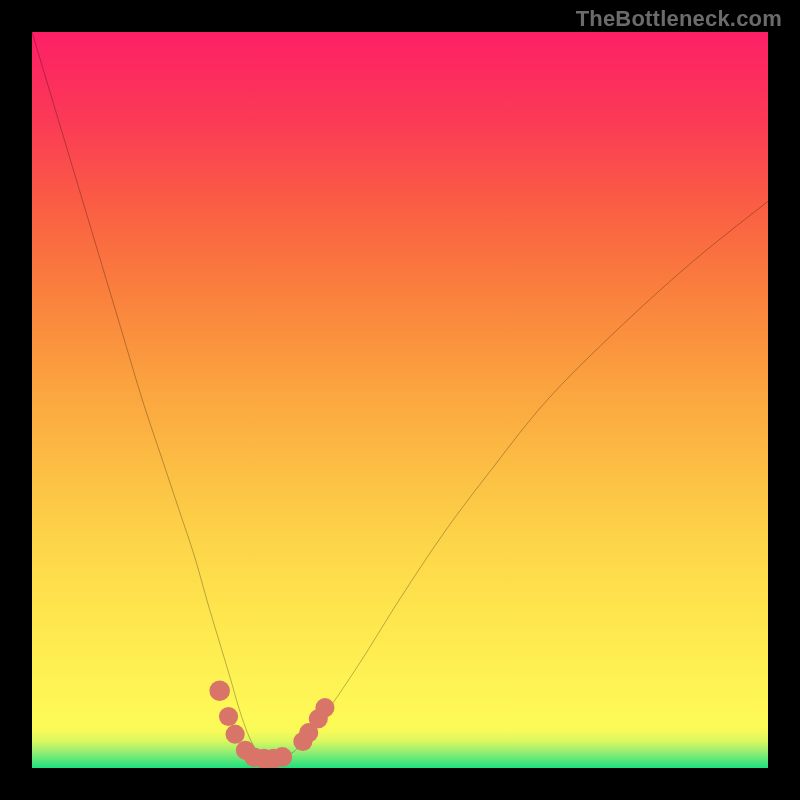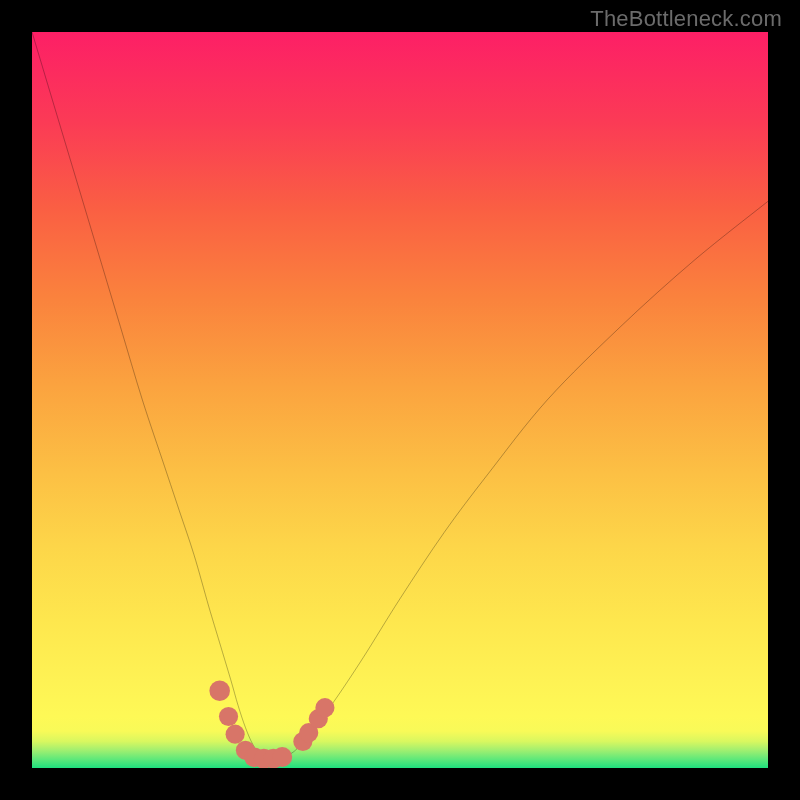--- a/index.html
+++ b/index.html
@@ -51,21 +51,21 @@
       #fb3a56 88%,
       #fd1f66 100%
     );
   }
   .watermark {
     position: absolute;
     top: 6px;
     right: 18px;
     font-family: Arial, Helvetica, sans-serif;
     font-size: 22px;
-    font-weight: 400;
+    font-weight: 700;
     color: #6b6b6b;
     letter-spacing: 0.2px;
     user-select: none;
   }
   svg.curves {
     position: absolute;
     top: 0;
     left: 0;
     width: 100%;
     height: 100%;

